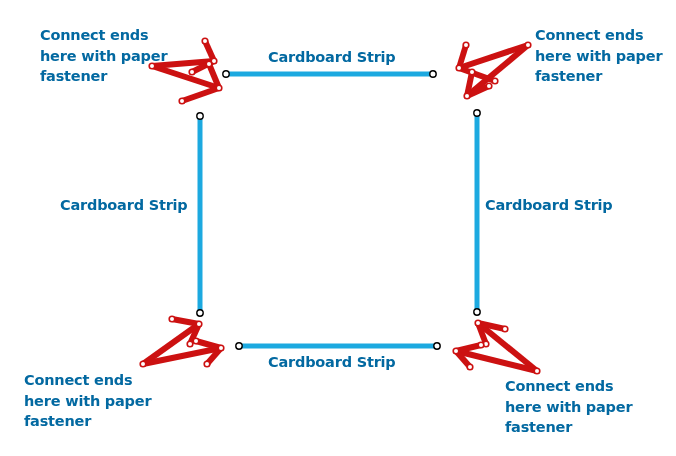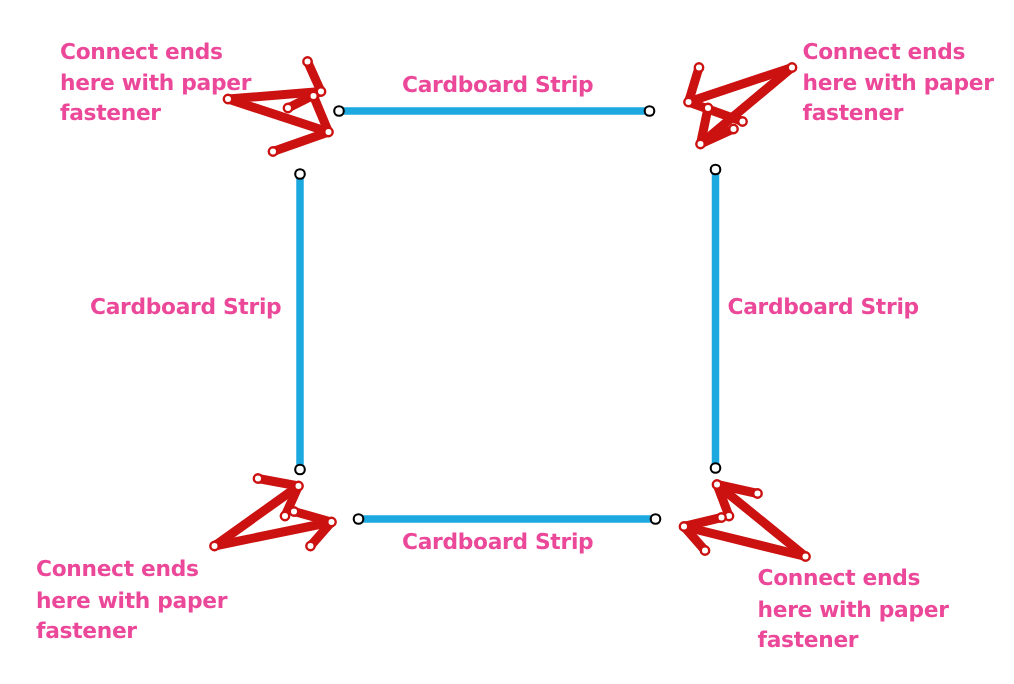--- a/index.html
+++ b/index.html
@@ -21,21 +21,21 @@
   #canvas svg {
     position: absolute;
     top: 0;
     left: 0;
     width: 676px;
     height: 456px;
   }
   .strip-label,
   .note {
     position: absolute;
-    color: #ec4899;
+    color: #0369a1;
     font-family: "DejaVu Sans", sans-serif;
     font-weight: bold;
     font-size: 14.5px;
     letter-spacing: -0.2px;
     white-space: pre;
     line-height: 20px;
   }
   .note {
     line-height: 20.5px;
   }

